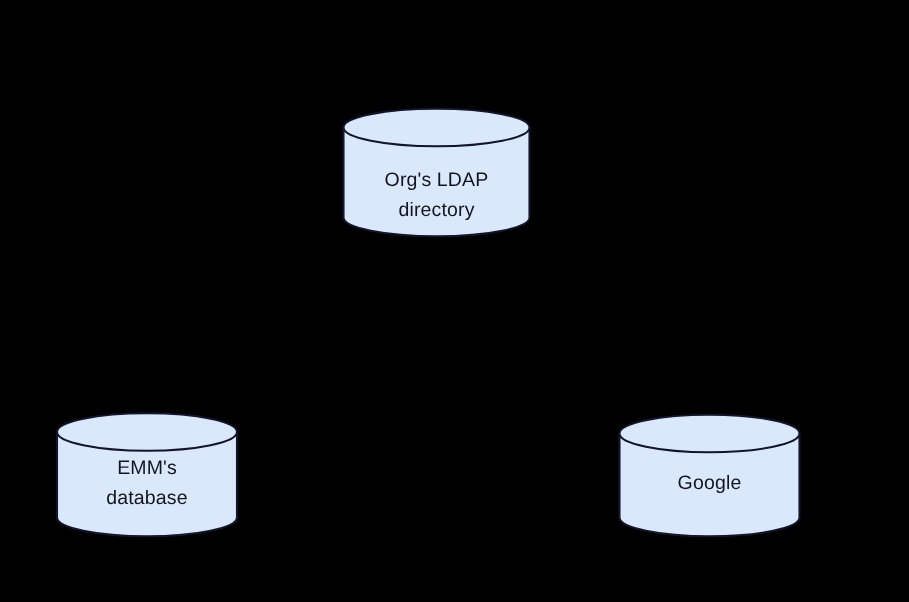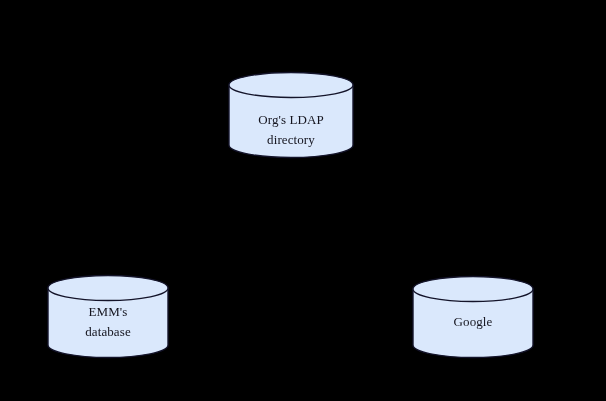--- a/index.html
+++ b/index.html
@@ -7,21 +7,21 @@
     padding: 0;
     background: #000000;
   }
 
   #canvas {
     position: relative;
     width: 606px;
     height: 401px;
     background: #000000;
     overflow: hidden;
-    font-family: Liberation Serif, serif;
+    font-family: Liberation Sans, sans-serif;
     border-radius: 10px;
   }
 
   
   .node {
     position: absolute;
     box-sizing: border-box;
   }
 
   .node svg {
@@ -56,21 +56,21 @@
     <svg viewBox="0 0 126 86" preserveAspectRatio="none">
 
       <path d="M 1 13 L 1 73 A 62 12.5 0 0 0 125 73 L 125 13 Z" fill="#dae8fc" stroke="#14142a" stroke-width="1.4" stroke-linejoin="round"></path>
 
       <ellipse cx="63" cy="13" rx="62" ry="12.5" fill="#dae8fc" stroke="#14142a" stroke-width="1.4"></ellipse>
     </svg>
     <div class="node-label" style="top:38px;">Org's LDAP
 directory</div>
   </div>
 
-  <div class="node" id="node-emm" style="left:47px; top:275px; width:122px; height:83px;">
+  <div class="node" id="node-emm" style="left:37px; top:275px; width:122px; height:83px;">
     <svg viewBox="0 0 122 83" preserveAspectRatio="none">
       <path d="M 1 13 L 1 70 A 60 12.5 0 0 0 121 70 L 121 13 Z" fill="#dae8fc" stroke="#14142a" stroke-width="1.4" stroke-linejoin="round"></path>
       <ellipse cx="61" cy="13" rx="60" ry="12.5" fill="#dae8fc" stroke="#14142a" stroke-width="1.4"></ellipse>
     </svg>
     <div class="node-label" style="top:27px;">EMM's
 database</div>
   </div>
 
   <div class="node" id="node-google" style="left:412px; top:276px; width:122px; height:82px;padding-left:13px;">
     <svg viewBox="0 0 122 82" preserveAspectRatio="none">

